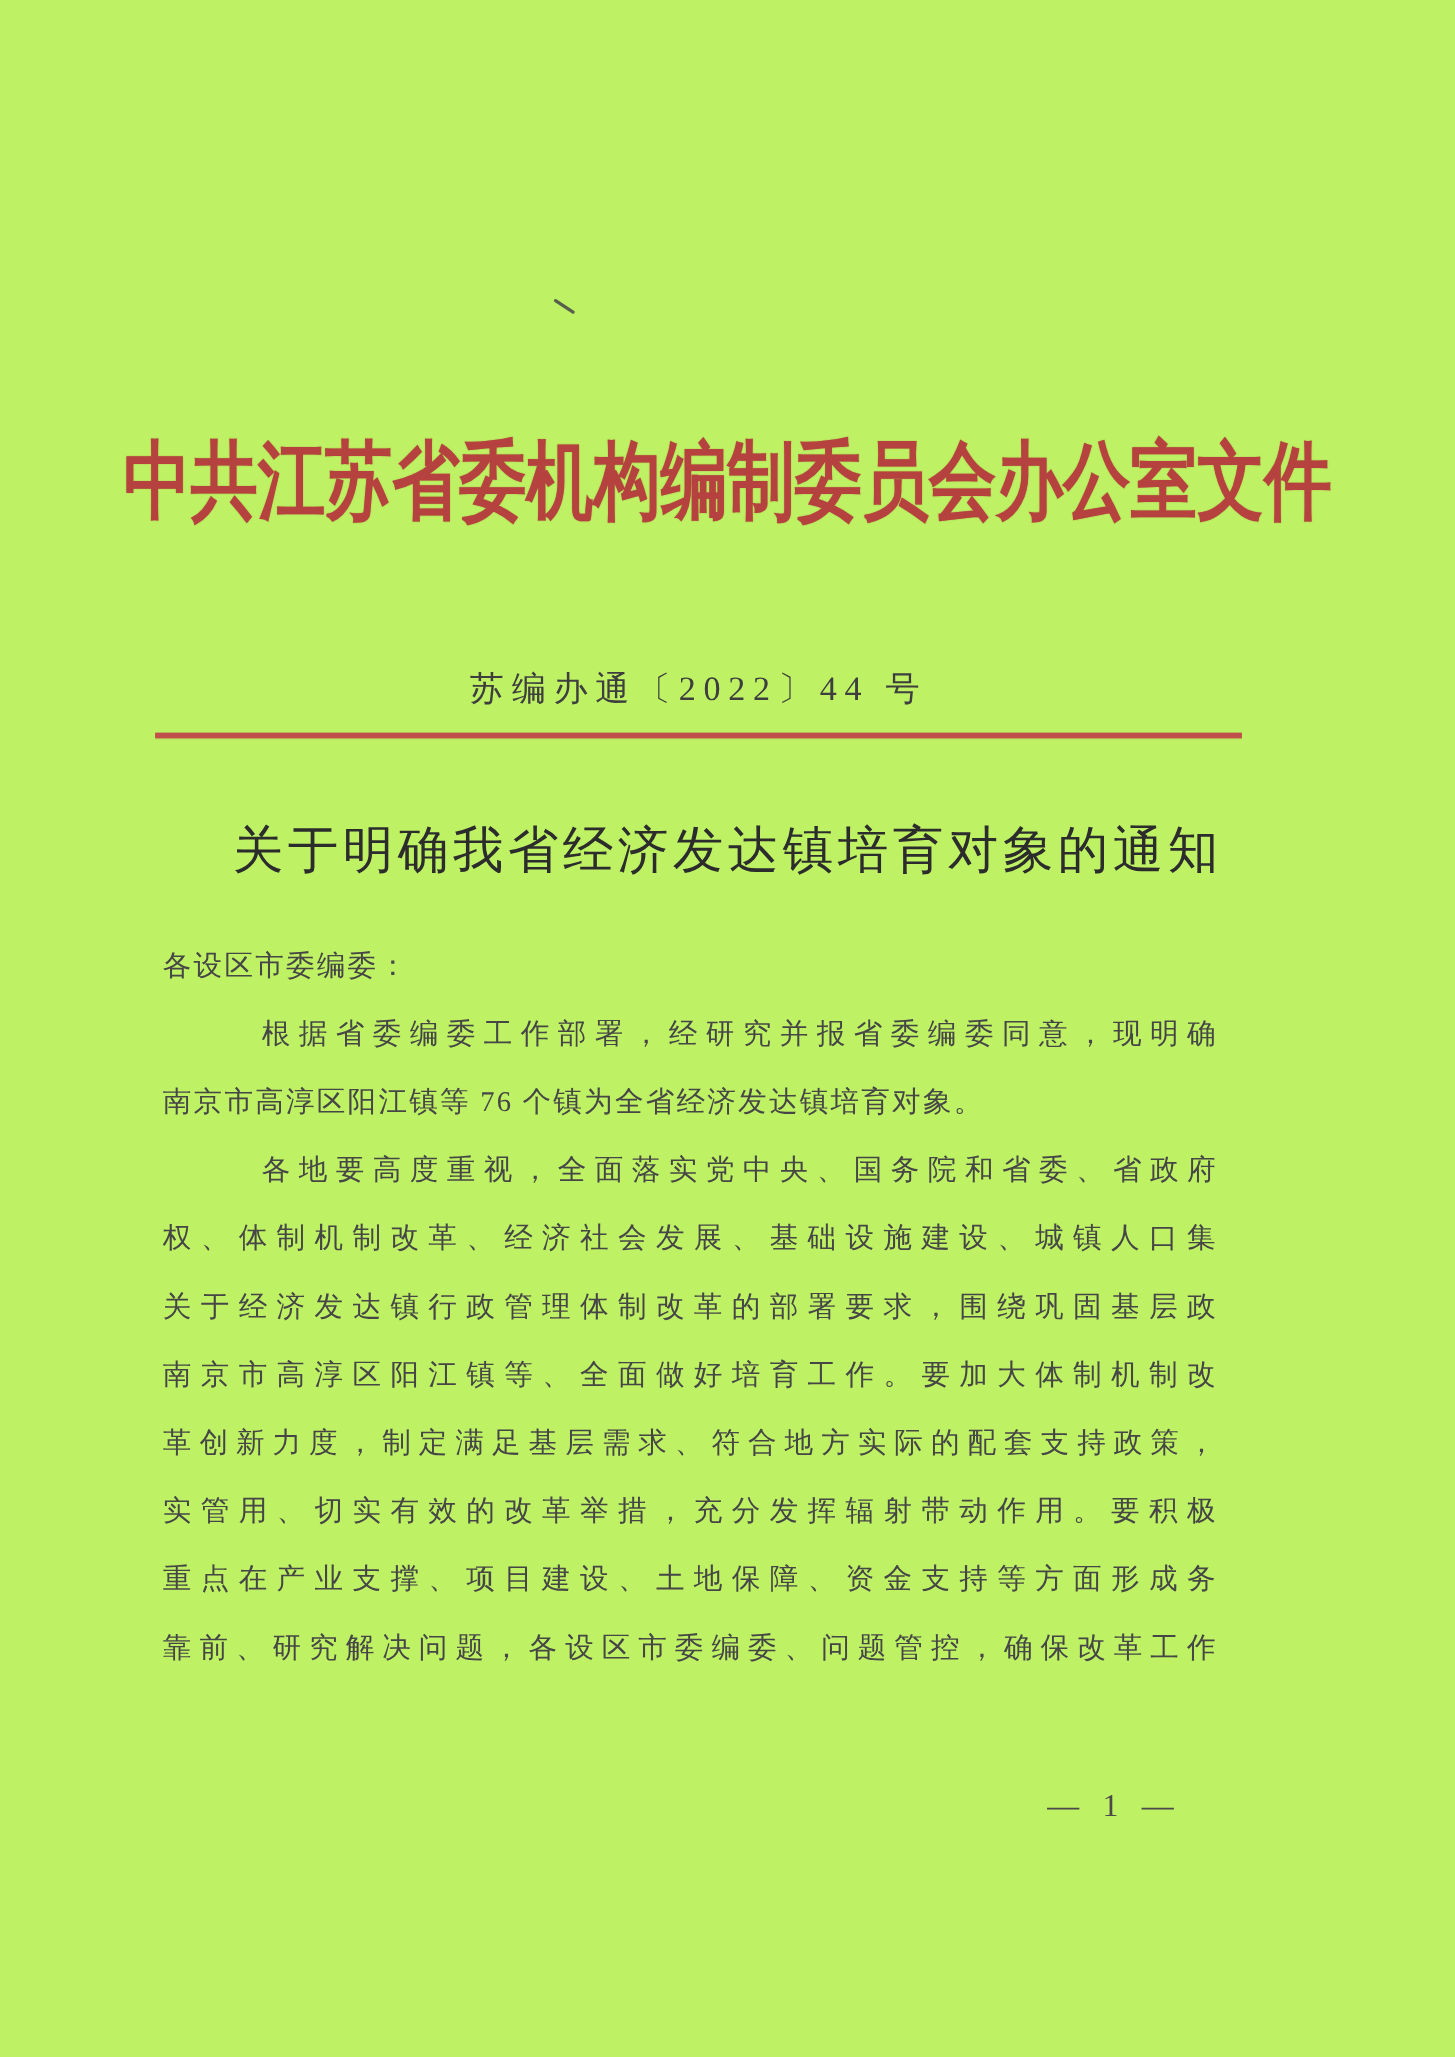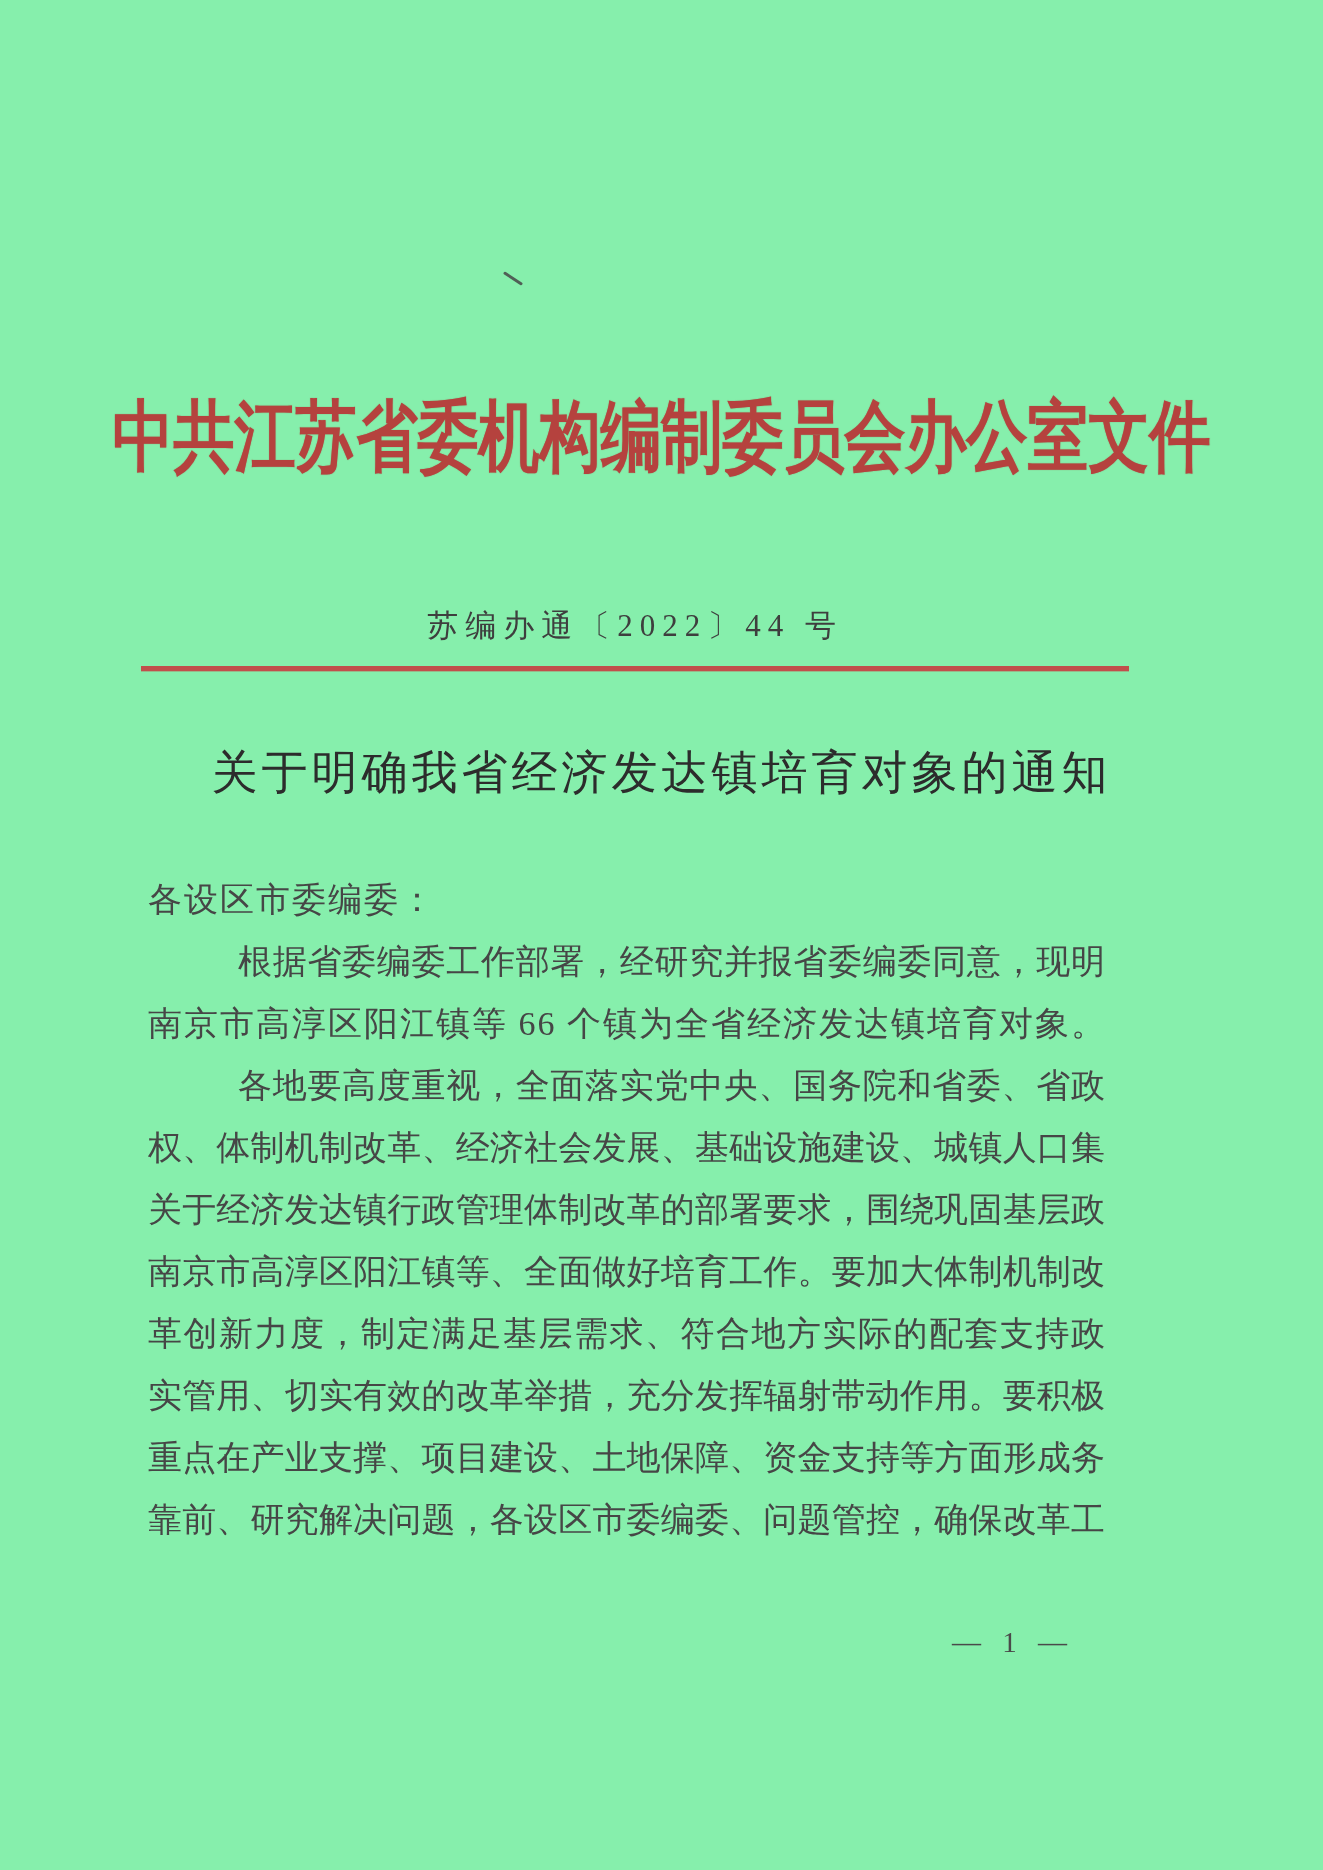--- a/index.html
+++ b/index.html
@@ -8,21 +8,21 @@
   }
   html, body {
     margin: 0;
     padding: 0;
     background: #ffffff;
   }
   .page {
     position: relative;
     width: 1323px;
     height: 1870px;
-    background: #86efac;
+    background: #bef264;
     overflow: hidden;
     font-family: "Liberation Serif", "DejaVu Serif", serif;
   }
   
   .pen-mark {
     position: absolute;
     left: 502px;
     top: 277px;
     width: 22px;
     height: 3px;
@@ -78,24 +78,24 @@
     text-align: center;
     font-size: 46px;
     font-weight: normal;
     color: #2c2c2c;
     letter-spacing: 4px;
     white-space: nowrap;
   }
   
   .body-block {
     position: absolute;
-    top: 869px;
+    top: 847px;
     left: 148px;
     width: 957px;
-    font-size: 34px;
+    font-size: 26px;
     color: #464646;
   }
   .body-line {
     margin: 0;
     height: 62px;
     line-height: 62px;
     letter-spacing: 2px;
     white-space: nowrap;
     overflow: visible;
   }
@@ -131,21 +131,21 @@
 
   <div class="doc-number">苏编办通〔2022〕44 号</div>
 
   <div class="red-rule"></div>
 
   <div class="doc-title">关于明确我省经济发达镇培育对象的通知</div>
 
   <div class="body-block">
       <p class="body-line">各设区市委编委：</p>
       <p class="body-line indent justify">根据省委编委工作部署，经研究并报省委编委同意，现明确</p>
-      <p class="body-line">南京市高淳区阳江镇等 66 个镇为全省经济发达镇培育对象。</p>
+      <p class="body-line">南京市高淳区阳江镇等 76 个镇为全省经济发达镇培育对象。</p>
       <p class="body-line indent justify">各地要高度重视，全面落实党中央、国务院和省委、省政府</p>
       <p class="body-line justify">权、体制机制改革、经济社会发展、基础设施建设、城镇人口集</p>
       <p class="body-line justify">关于经济发达镇行政管理体制改革的部署要求，围绕巩固基层政</p>
       <p class="body-line justify">南京市高淳区阳江镇等、全面做好培育工作。要加大体制机制改</p>
       <p class="body-line justify">革创新力度，制定满足基层需求、符合地方实际的配套支持政策，</p>
       <p class="body-line justify">实管用、切实有效的改革举措，充分发挥辐射带动作用。要积极</p>
       <p class="body-line justify">重点在产业支撑、项目建设、土地保障、资金支持等方面形成务</p>
       <p class="body-line justify">靠前、研究解决问题，各设区市委编委、问题管控，确保改革工作</p>
     </div>
 

